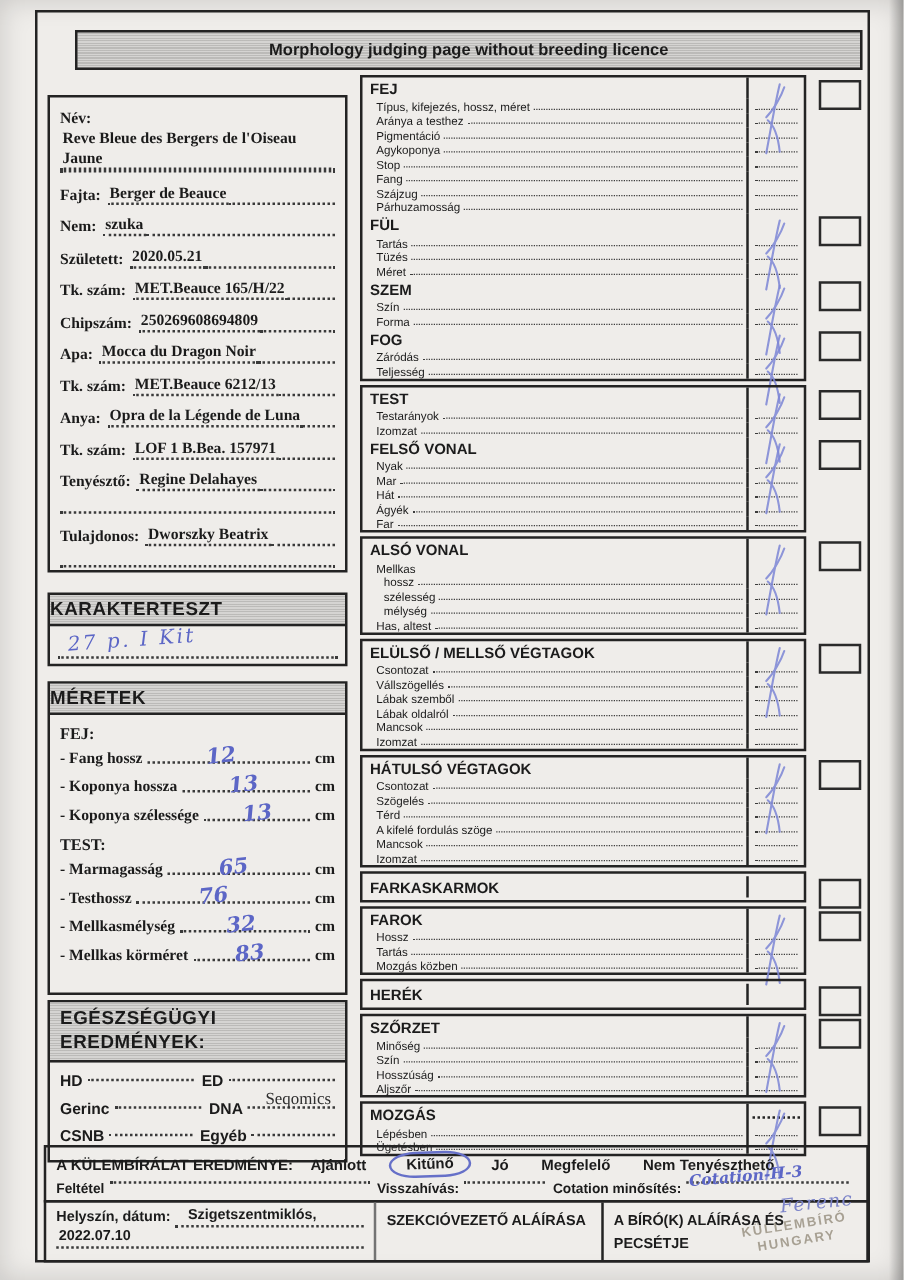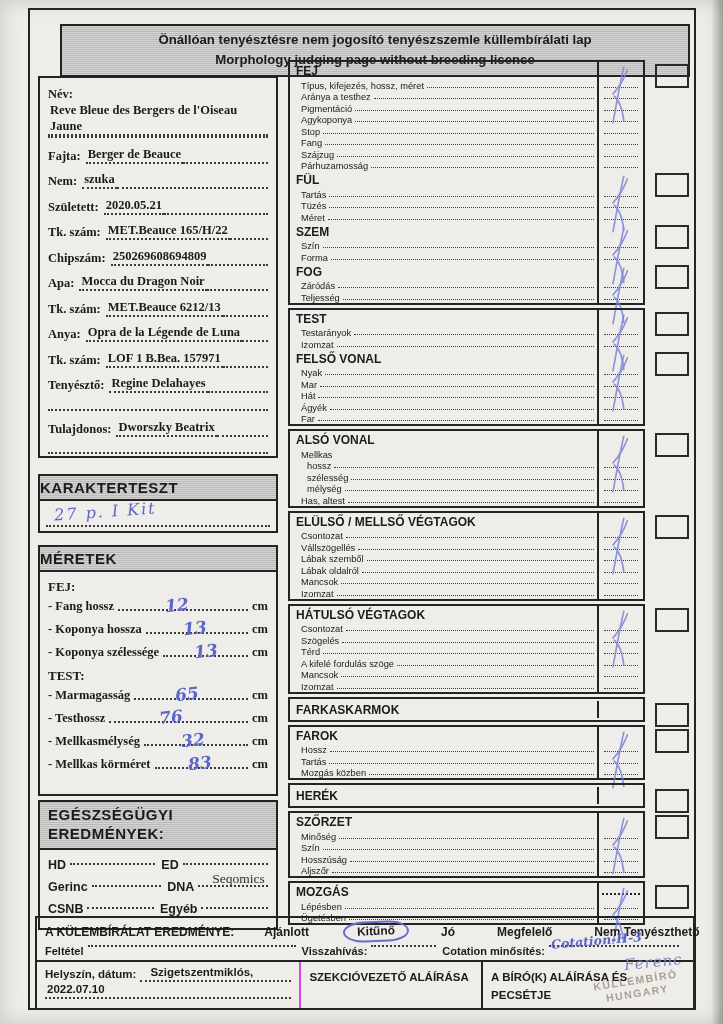--- a/index.html
+++ b/index.html
@@ -60,54 +60,53 @@
   .r .sc::after{content:"";position:absolute;left:5px;right:5px;bottom:3px;border-bottom:1.5px dotted #3c3c3c}
   .nd .sc::after{display:none}
   .scb::after{content:"";position:absolute;left:3px;right:3px;bottom:5px;border-bottom:2.5px dotted #232323}
   .mark{position:absolute;right:12px;top:3px;bottom:2px;width:24px;height:auto;pointer-events:none;opacity:.85}
   .mark path{stroke:#7d86d6;stroke-width:1.7;fill:none;stroke-linecap:round;vector-effect:non-scaling-stroke}
   .cbx{position:absolute;right:-46px;top:2px;width:34px;height:24px;border:2px solid #2a2a2a;display:block}
   .tonly{padding:2px 0}
 
   
   .resbox{position:absolute;left:35px;top:916px;width:660px;height:46px;border:2px solid #232323;padding:3px 8px 2px;overflow:visible}
-  .res1{display:flex;align-items:center;font-weight:bold;font-size:12px;gap:16px}
+  .res1{display:flex;align-items:center;font-weight:bold;font-size:12px;gap:0}
   .rlabel{margin-right:14px;white-space:nowrap}
   .opt{margin-right:26px;white-space:nowrap}
   .circled{border:2px solid #6670c8;border-radius:48%/75%;padding:1px 12px 2px;transform:rotate(-2deg);margin-left:-8px;margin-right:16px}
   .res2{display:flex;align-items:flex-start;font-weight:bold;font-size:11px;margin-top:3px;line-height:13px}
   .r2l{white-space:nowrap;margin-right:4px}
   .rd{border-bottom:2px dotted #3a3a3a;height:2px;margin:0 6px 2px 0;position:relative}
   .rd1{flex:1.6}.rd2{flex:.5}.rd3{flex:1}
   .cotv{position:absolute;left:2px;bottom:-2px;font-size:12.5px;transform:rotate(-5deg);white-space:nowrap}
 
   .footbox{position:absolute;left:35px;top:960px;width:660px;height:50px;border:2px solid #232323;display:flex}
   .fc{padding:5px 8px;position:relative}
   .fc1{width:40%}
-  .fc2{width:28%;border-left:2px solid #d946ef;border-right:2px solid #232323}
+  .fc2{width:28%;border-left:2px solid #737373;border-right:2px solid #232323}
   .fc3{width:32%}
   .fclabel{font-weight:bold;font-size:11.5px;line-height:15px}
   .fc1row{display:flex;align-items:flex-end;line-height:15px}
   .ud{flex:1;border-bottom:2px dotted #3a3a3a;position:relative;height:14px;margin-left:4px}
   .typed{font-weight:bold;font-size:11.5px;position:absolute;left:10px;bottom:0;white-space:nowrap}
   .u2{margin-left:0;margin-top:3px}
   .u2 .typed{left:2px}
   .hand{font-family:"DejaVu Serif",serif;font-style:italic;color:#5c66c6}
   .sig{position:absolute;right:10px;top:-9px;font-size:15px;color:#7d85c9;transform:rotate(-6deg);letter-spacing:1px}
   .stamp{position:absolute;right:14px;top:12px;transform:rotate(-9deg);color:#968e7e;opacity:.8;font-size:10.5px;font-weight:bold;letter-spacing:1.5px;text-align:center;line-height:13px}
   .stamp span{display:block}
 </style>
 </head>
 <body>
 
 <div class="page">
   <div class="frame"></div>
 
   <div class="header">
-    <div>Önállóan tenyésztésre nem jogosító tenyészszemle küllembírálati lap</div>
     <div>Morphology judging page without breeding licence</div>
   </div>
 
   <div class="infobox">
     <div class="field">
         <span class="flabel">Név:</span>
         <span class="fval">Reve Bleue des Bergers de l'Oiseau Jaune</span>
         <span class="fdots"></span>
       </div>
     <div class="field">

